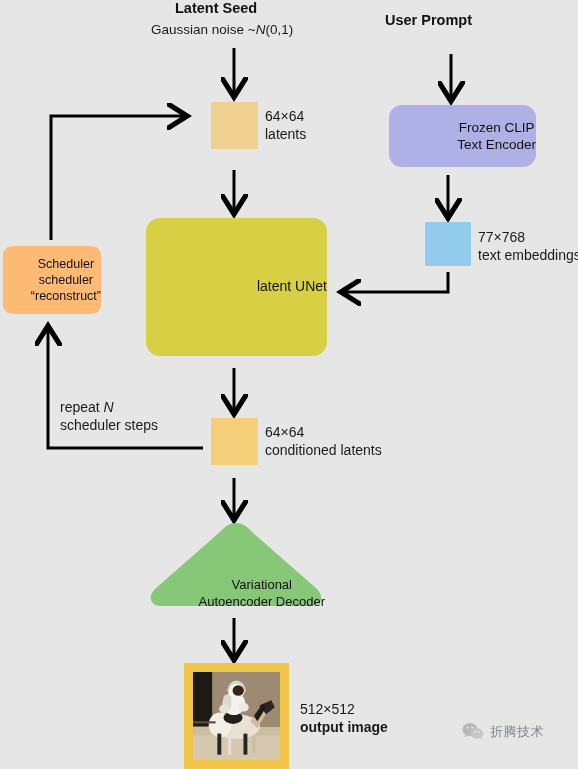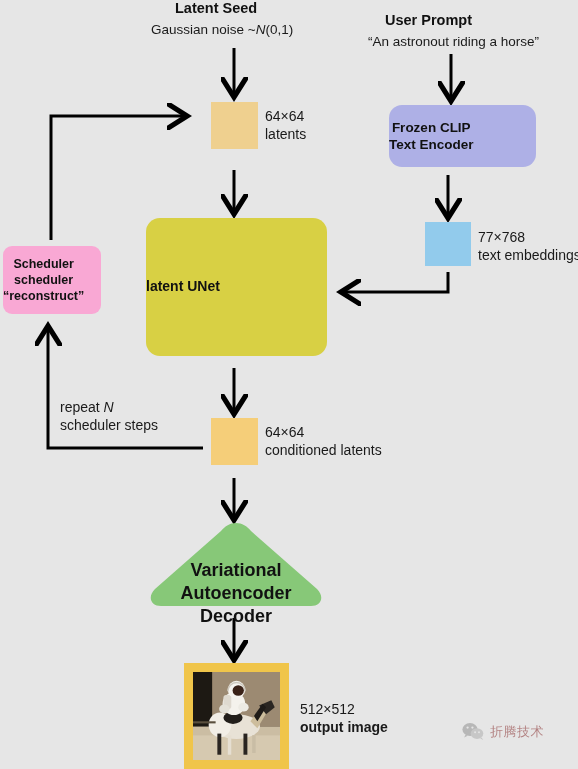--- a/index.html
+++ b/index.html
@@ -18,25 +18,24 @@
     position: absolute;
     left: 0; top: 0;
     width: 578px;
     height: 559px;
   }
   .node {
     position: absolute;
     box-sizing: border-box;
     display: flex;
     align-items: center;
-    justify-content: flex-start;
+    justify-content: flex-end;
     text-align: center;
     color: #111;
     line-height: 1.28;
-    font-weight: bold;
   }
   
   .hdr-bold {
     position: absolute;
     font-weight: bold;
     font-size: 14.5px;
     color: #111;
     white-space: nowrap;
   }
   .cap {
@@ -80,36 +79,36 @@
 
   #unet-box {
     left: 146px; top: 218px; width: 181px; height: 138px;
     background: #d8d044;
     border-radius: 14px;
     font-size: 14px;
   }
 
   #scheduler-box {
     left: 3px; top: 246px; width: 98px; height: 68px;
-    background: #f9a8d4;
+    background: #fdba74;
     border-radius: 9px;
     font-size: 12.5px;
   }
 
   #cond-latents-swatch {
     left: 211px; top: 418px; width: 47px; height: 47px;
     background: #f5ce79;
   }
   #cond-latents-label { left: 265px; top: 423px; }
 
   #repeat-label { left: 60px; top: 398px; }
 
   #decoder-shape {
     left: 147px; top: 521px; width: 178px; height: 87px;
-    font-size: 18px;
+    font-size: 13px;
     color: #111;
     padding-top: 28px;
   }
   #decoder-shape .decoder-bg {
     position: absolute;
     left: 0; top: 0; width: 100%; height: 100%;
     z-index: 0;
   }
   #decoder-shape .decoder-text {
     position: relative;
@@ -136,21 +135,21 @@
   #watermark {
     position: absolute;
     left: 462px; top: 722px;
     display: flex;
     align-items: center;
     gap: 6px;
     opacity: 0.5;
   }
   #watermark .wm-text {
     font-size: 13px;
-    color: #7f1d1d;
+    color: #0f172a;
     letter-spacing: 0.5px;
   }
   .italic-n { font-style: italic; }
 </style>
 </head>
 <body>
 
 <div id="diagram">
 
   <svg id="arrows" width="578" height="769" style="position:absolute;left:0;top:0;">
@@ -182,21 +181,20 @@
   </svg>
 
   <div class="hdr-bold" id="latent-seed-title">Latent Seed</div>
 
   <div class="cap" id="latent-seed-sub">
     Gaussian noise ~<span class="italic-n">N</span>(0,1)
   </div>
 
   <div class="hdr-bold" id="user-prompt-title">User Prompt</div>
 
-  <div class="cap" id="user-prompt-sub">“An astronout riding a horse”</div>
 
   <div class="node" id="latents-swatch"></div>
   <div class="cap-2" id="latents-label">
     <div>64×64</div>
     <div>latents</div>
   </div>
 
   <div class="node" id="clip-box">
     <div>
       <div>Frozen CLIP</div>

